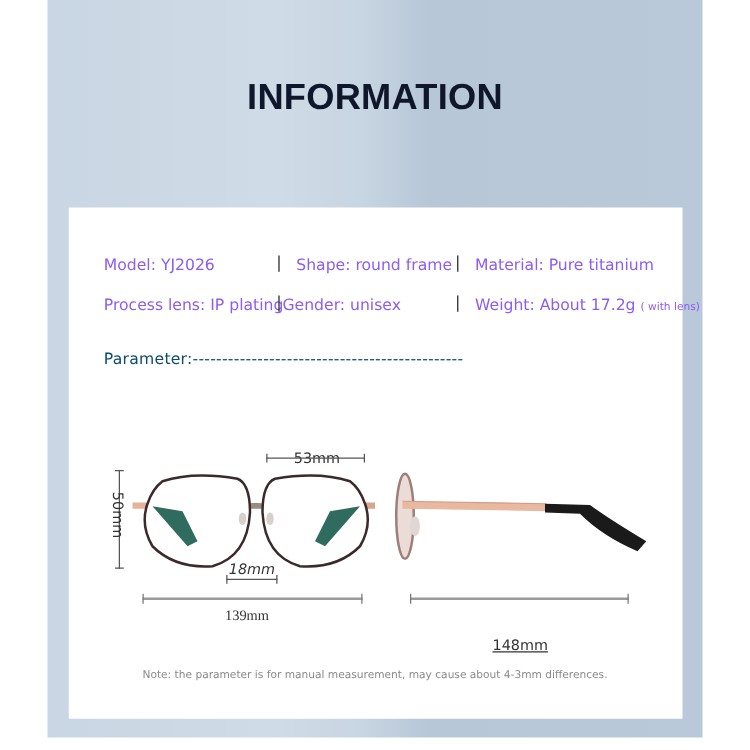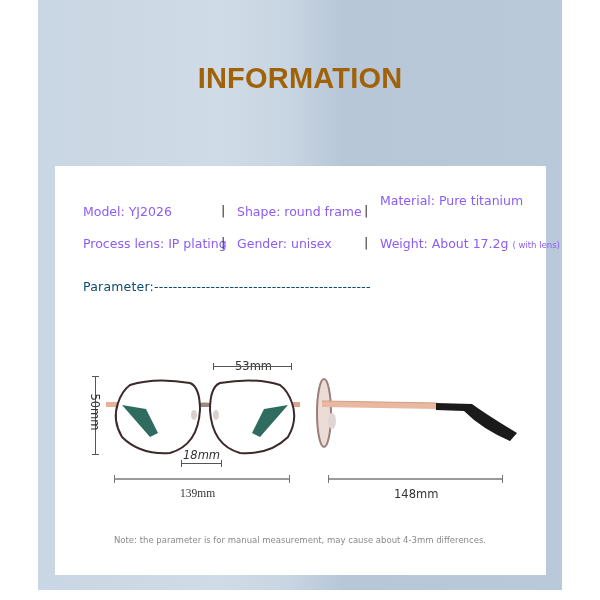--- a/index.html
+++ b/index.html
@@ -1,20 +1,20 @@
 <!DOCTYPE html>
 <html><head>
 <meta charset="utf-8">
 <style>
   html, body { margin:0; padding:0; }
   body { width:600px; height:600px; background:#ffffff; position:relative; overflow:hidden; font-family:"DejaVu Sans", sans-serif; }
   .panel { position:absolute; left:38px; top:0; width:524px; height:590px;
     background: linear-gradient(90deg, #c9d6e3 0%, #cfdbe6 35%, #c8d5e2 48%, #b7c7d8 58%, #b9c9da 100%); }
   .title { position:absolute; left:0; width:600px; top:62px; text-align:center;
-    font-family:"Liberation Sans", sans-serif; font-weight:bold; font-size:29px; color:#a16207; letter-spacing:0.2px; }
+    font-family:"Liberation Sans", sans-serif; font-weight:bold; font-size:29px; color:#0f172a; letter-spacing:0.2px; }
   .card { position:absolute; left:55px; top:166px; width:491px; height:409px; background:#ffffff; }
   .spec { position:absolute; font-family:"DejaVu Sans", sans-serif; font-size:12.5px; color:#8b5cf6; white-space:nowrap; }
   .sep { position:absolute; font-size:13px; color:#333; }
   .small { font-size:8.5px;text-align:center; }
   .param { position:absolute; left:83px; top:279px; font-size:12.5px; color:#0c4a6e; white-space:nowrap; letter-spacing:0.2px; }
   .dim { position:absolute; font-size:11.5px; color:#333; white-space:nowrap; }
   .hline { position:absolute; height:1px; background:#555; }
   .hline::before, .hline::after { content:""; position:absolute; top:-3px; width:1px; height:7px; background:#555; }
   .hline::before { left:0; } .hline::after { right:0; }
   .gline { position:absolute; height:2px; background:#9a9a9a; }
@@ -31,44 +31,44 @@
 <body>
 
 <div class="panel"></div>
 <div class="title">INFORMATION</div>
 <div class="card"></div>
 
 <div class="spec" style="left:83px;top:204px;">Model: YJ2026</div>
 <div class="sep" style="left:221px;top:203px;">|</div>
 <div class="spec" style="left:237px;top:204px;text-align:center;">Shape: round frame</div>
 <div class="sep" style="left:364px;top:203px;">|</div>
-<div class="spec" style="left:380px;top:193px;">Material: Pure titanium</div>
+<div class="spec" style="left:380px;top:204px;">Material: Pure titanium</div>
 
 <div class="spec" style="left:83px;top:236px;">Process lens: IP plating</div>
 <div class="sep" style="left:221px;top:235px;">|</div>
-<div class="spec" style="left:237px;top:236px;">Gender: unisex</div>
+<div class="spec" style="left:226px;top:236px;">Gender: unisex</div>
 <div class="sep" style="left:364px;top:235px;">|</div>
 <div class="spec" style="left:380px;top:236px;"><span>Weight: About 17.2g</span> <span class="small">( with lens)</span></div>
 
 <div class="param">Parameter:----------------------------------------------</div>
 
 <div class="dim" style="left:235px;top:359px;">53mm</div>
 <div class="hline" style="left:213px;top:366px;width:79px;"></div>
 
 <div class="vline" style="left:95px;top:376px;height:79px;"></div>
 <div class="vtext">50mm</div>
 
 <div class="dim" style="left:183px;top:448px;font-style:italic;">18mm</div>
 <div class="hline" style="left:181px;top:463px;width:41px;"></div>
 
 <div class="gline" style="left:114px;top:478px;width:176px;"></div>
 <div class="dim" style="left:180px;top:487px;font-family:Liberation Serif, serif;">139mm</div>
 
 <div class="gline" style="left:328px;top:478px;width:175px;"></div>
-<div class="dim" style="left:394px;top:487px;">148mm</div>
+<div class="dim" style="left:394px;top:509px;text-decoration:underline;">148mm</div>
 
 <svg style="left:100px;top:375px;" width="210" height="85" viewBox="0 0 210 85">
 
   <rect x="6" y="27" width="14" height="5" fill="#e6b29a"></rect>
   <rect x="186" y="27" width="14" height="5" fill="#d9a58f"></rect>
 
   <path d="M98 30 Q104 28 112 30" stroke="#8c7a72" stroke-width="3" fill="none"></path>
   <rect x="96" y="28" width="18" height="4" fill="#9a8a82"></rect>
 
   <path d="M30 10 Q55 2 90 8 Q100 12 100 35 Q98 70 70 78 Q40 80 22 62 Q12 45 18 28 Q22 16 30 10 Z" fill="#ffffff" stroke="#3a2a2a" stroke-width="2"></path>

